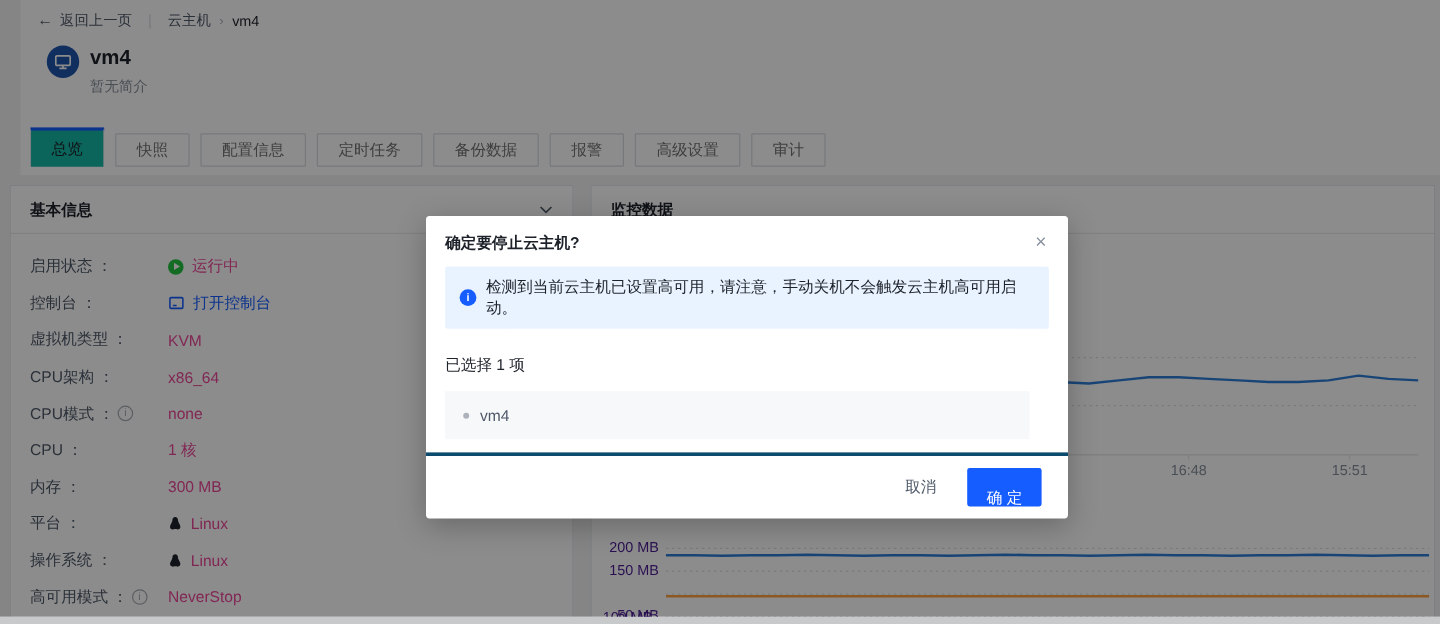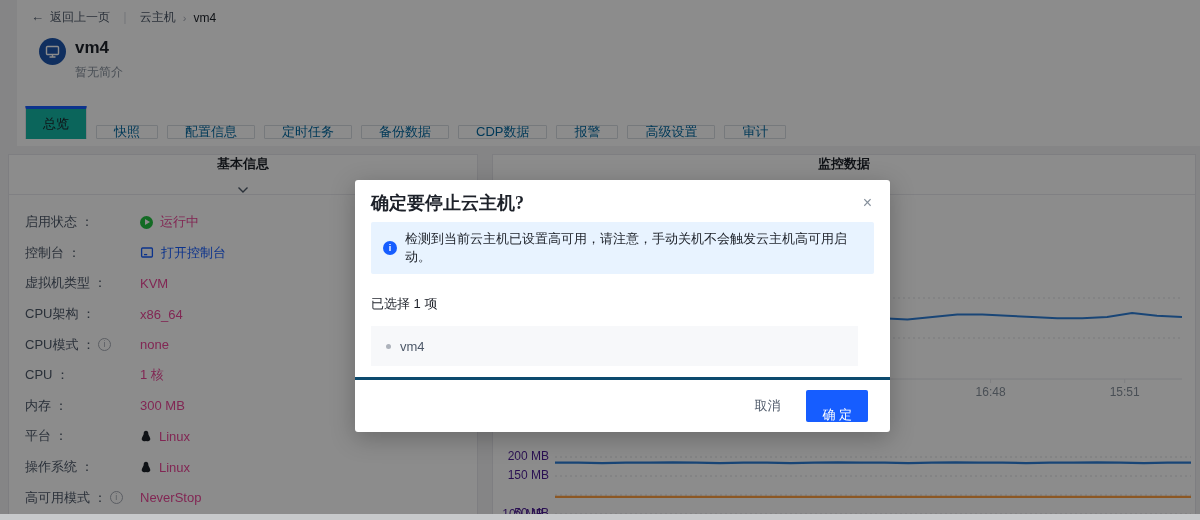--- a/index.html
+++ b/index.html
@@ -15,28 +15,28 @@
   .breadcrumb .divider { color:#c9cdd4; margin:0 9px; }
   .breadcrumb .chev { color:#a9aeb8; margin:0 7px; font-size:11px; }
   .breadcrumb .crumb-link { color:#4e5969; cursor:pointer; }
   .breadcrumb .current { color:#1d2129; }
 
   .avatar { position:absolute; left:22px; top:38px; width:27px; height:27px; border-radius:50%; background:#1e56ad; display:flex; align-items:center; justify-content:center; }
   .page-title { position:absolute; left:58px; top:38px; font-size:17px; font-weight:bold; color:#1d2129; }
   .page-subtitle { position:absolute; left:58px; top:64px; font-size:12px; color:#86909c; }
 
   .tabs { position:absolute; left:8px; top:106px; display:flex; gap:9px; align-items:flex-end; }
-  .tab { height:14px; padding:0 17px; display:flex; align-items:center; border:1px solid #d8dce2; background:transparent; font-size:13px; color:#0369a1; cursor:pointer; border-radius:1px; }
+  .tab { height:28px; padding:0 17px; display:flex; align-items:center; border:1px solid #d8dce2; background:transparent; font-size:13px; color:#737373; cursor:pointer; border-radius:1px; }
   .tab.active { height:33px; background:#14b8a6; border:1px solid #e5e6eb; border-top:3px solid #165dff; border-bottom:none; color:#1d2129; }
 
   
   .panel { position:absolute; background:#fff; border:1px solid #e5e6eb; }
   .panel-basic { left:8px; top:154px; width:470px; height:366px; }
   .panel-monitor { left:492px; top:154px; width:704px; height:366px; }
-  .panel-header { height:40px; border-bottom:1px solid #e9eaee; display:flex; align-items:center; padding:0 16px;flex-direction:column; }
+  .panel-header { height:40px; border-bottom:1px solid #e9eaee; display:flex; align-items:center; padding:0 16px; }
   .panel-title { font-size:13px; font-weight:bold; color:#1d2129; flex:1; }
   .collapse { cursor:pointer; display:flex; align-items:center; }
 
   .info-rows { padding:12px 16px 0 16px; }
   .info-row { position:relative; height:30.6px; display:flex; align-items:center; font-size:13px; }
   .info-label { color:#4e5969; display:flex; align-items:center; }
   .ic-info { display:inline-flex; width:13px; height:13px; border-radius:50%; border:1px solid #a6abb5; color:#a6abb5; font-size:9px; line-height:1; align-items:center; justify-content:center; margin-left:3px; }
   .info-value { position:absolute; left:115px; display:flex; align-items:center; color:#ec4899; }
   .info-value.link { color:#165dff; cursor:pointer; }
   .ic-run { width:13px; height:13px; border-radius:50%; background:#23c343; display:inline-flex; align-items:center; justify-content:center; margin-right:7px; flex:none; }
@@ -49,21 +49,21 @@
   #chart2 { left:62px; top:294px; }
   .x-tick-label { position:absolute; width:44px; text-align:center; font-size:12px; color:#86909c; top:230px; }
   .y-tick-label { position:absolute; left:4px; width:52px; text-align:right; font-size:12px; color:#4c1d95; height:14px; line-height:14px; }
 
   
   .overlay { position:absolute; left:0; top:0; width:1200px; height:514px; background:rgba(0,0,0,0.45); z-index:10; }
   .hscrollbar { position:absolute; left:0; bottom:0; width:1200px; height:6px; background:#c7c9cb; z-index:15; }
 
   .modal { position:absolute; left:355px; top:180px; width:535px; height:252px; background:#fff; border-radius:3px; box-shadow:0 6px 24px rgba(0,0,0,0.25); z-index:20; }
   .modal-header { height:42px; display:flex; align-items:center; padding:4px 18px 0 16px; }
-  .modal-title { flex:1; font-size:18px; font-weight:bold; color:#1d2129;font-family:Liberation Serif, serif; }
+  .modal-title { flex:1; font-size:13px; font-weight:bold; color:#1d2129; }
   .modal-close { font-size:16px; color:#86909c; cursor:pointer; line-height:1; }
   .modal-alert { margin:0 16px; background:#e8f3ff; border-radius:2px; padding:8px 12px; display:flex; align-items:center; gap:8px; font-size:13px; color:#1d2129; }
   .ic-alert-info { width:14px; height:14px; border-radius:50%; background:#165dff; color:#fff; font-size:9px; font-weight:bold; display:inline-flex; align-items:center; justify-content:center; flex:none; }
   .modal-body { padding:21px 32px 0 16px; }
   .selected-label { font-size:13px; color:#1d2129; margin-bottom:13px; }
   .selected-item { height:40px; background:#f7f8fa; display:flex; align-items:center; padding:0 15px; gap:9px; font-size:13px; color:#4e5969; }
   .dot { width:5px; height:5px; border-radius:50%; background:#adb2bb; flex:none; }
   .modal-footer { position:absolute; left:0; bottom:0; width:100%; height:55px; border-top:3px solid #0c4a6e; display:flex; align-items:center; justify-content:flex-end; padding-right:22px; gap:26px; }
   .btn-cancel { font-size:13px; color:#4e5969; background:none; border:none; cursor:pointer; font-family:inherit; }
   .btn-ok { font-size:13px; color:#fff; background:#165dff; border:none; border-radius:2px; height:30px; padding:16px 16px; cursor:pointer; font-family:inherit; }
@@ -92,21 +92,20 @@
     </div>
     <div class="page-title">vm4</div>
     <div class="page-subtitle">暂无简介</div>
 
     <div class="tabs" id="tabs">
         <div class="tab active">总览</div>
         <div class="tab">快照</div>
         <div class="tab">配置信息</div>
         <div class="tab">定时任务</div>
         <div class="tab">备份数据</div>
-        <div class="tab">CDP数据</div>
         <div class="tab">报警</div>
         <div class="tab">高级设置</div>
         <div class="tab">审计</div>
       </div>
   </div>
 
   <div class="panel panel-basic">
     <div class="panel-header">
       <span class="panel-title">基本信息</span>
       <span class="collapse">

